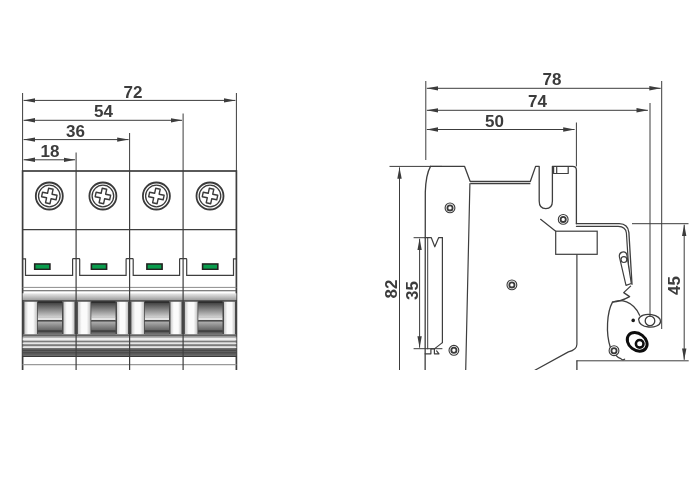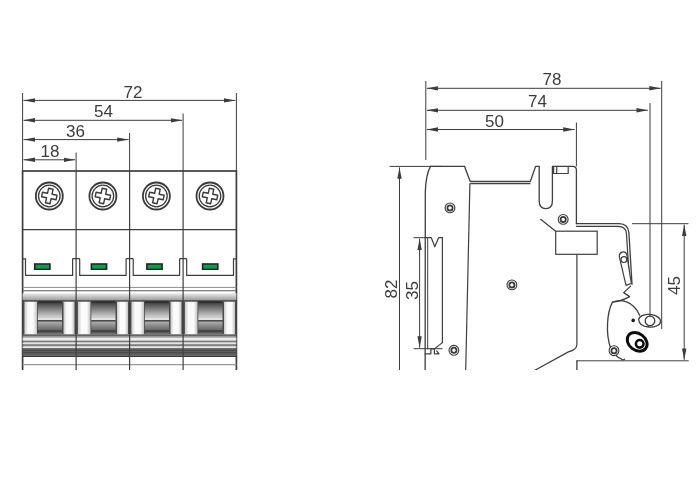--- a/index.html
+++ b/index.html
@@ -1,16 +1,16 @@
 <!DOCTYPE html>
 <html><head>
 <meta charset="utf-8">
 <style>
   html,body{margin:0;padding:0;background:#ffffff;}
-  .page{width:700px;height:370px;position:relative;overflow:hidden;background:#fff;}
+  .page{width:700px;height:370px;position:relative;overflow:hidden;background:#fff;font-weight:bold;}
   text{font-family:"Liberation Sans",sans-serif;fill:#3c3c3c;}
 </style>
 </head>
 <body>
 <div class="page">
 <svg width="700" height="500" viewBox="0 0 700 500">
 <defs>
 
   <g id="screw">
     <circle cx="0" cy="0" r="13.5" fill="#ffffff" stroke="#3a3a3a" stroke-width="1.8"></circle>

